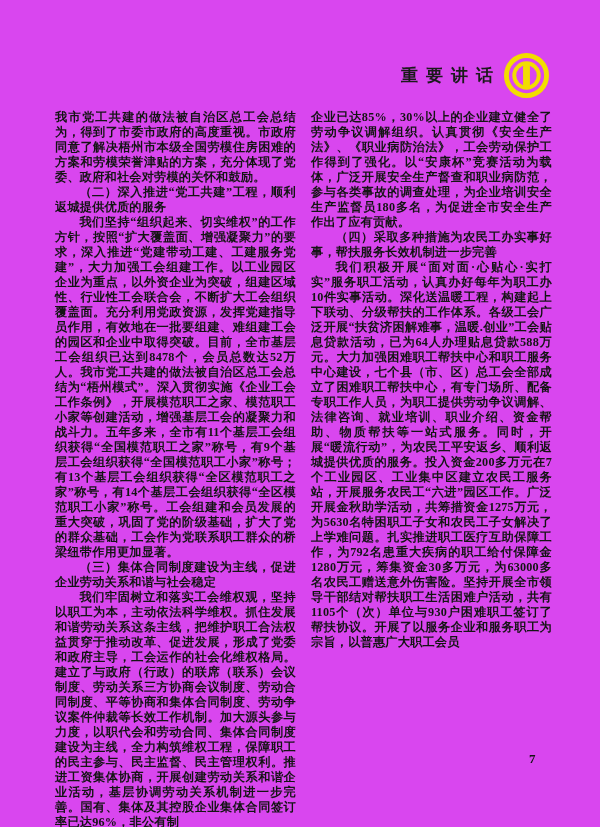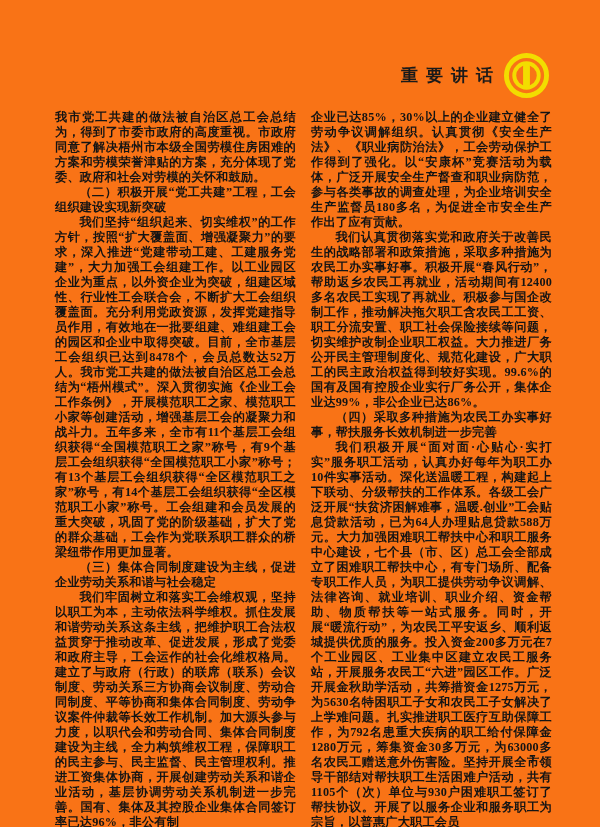--- a/index.html
+++ b/index.html
@@ -4,21 +4,21 @@
 <style>
   html, body { margin: 0; padding: 0; }
   body {
     width: 600px; height: 827px;
     background: #ffffff;
     font-family: "Liberation Serif", serif;
     color: #141414;
     position: relative;
     overflow: hidden;
   }
-  .page { position: absolute; inset: 0; background: #f97316; text-decoration: underline; }
+  .page { position: absolute; inset: 0; background: #d946ef; text-decoration: underline; }
   .header {
     position: absolute;
     top: 52px; right: 50px;
     display: flex; align-items: center;
   }
   .header-title {
     font-size: 17px;
     font-weight: 800;
     letter-spacing: 8px;
     color: #1a1a1a;
@@ -61,28 +61,27 @@
         <circle cx="24" cy="24" r="20.5" fill="none" stroke="#f2dd00" stroke-width="5"></circle>
         <circle cx="24" cy="24" r="12.5" fill="none" stroke="#f2dd00" stroke-width="4"></circle>
         <rect x="20.5" y="12" width="7" height="24" rx="3" fill="#f2dd00"></rect>
       </svg>
     </span>
   </div>
 
   <div class="columns">
     <div class="column">
         <p class="para">我市党工共建的做法被自治区总工会总结为，得到了市委市政府的高度重视。市政府同意了解决梧州市本级全国劳模住房困难的方案和劳模荣誉津贴的方案，充分体现了党委、政府和社会对劳模的关怀和鼓励。</p>
-        <p class="para heading indent">（二）积极开展“党工共建”工程，工会组织建设实现新突破</p>
+        <p class="para heading indent">（二）深入推进“党工共建”工程，顺利返城提供优质的服务</p>
         <p class="para indent">我们坚持“组织起来、切实维权”的工作方针，按照“扩大覆盖面、增强凝聚力”的要求，深入推进“党建带动工建、工建服务党建”，大力加强工会组建工作。以工业园区企业为重点，以外资企业为突破，组建区域性、行业性工会联合会，不断扩大工会组织覆盖面。充分利用党政资源，发挥党建指导员作用，有效地在一批要组建、难组建工会的园区和企业中取得突破。目前，全市基层工会组织已达到8478个，会员总数达52万人。我市党工共建的做法被自治区总工会总结为“梧州模式”。深入贯彻实施《企业工会工作条例》，开展模范职工之家、模范职工小家等创建活动，增强基层工会的凝聚力和战斗力。五年多来，全市有11个基层工会组织获得“全国模范职工之家”称号，有9个基层工会组织获得“全国模范职工小家”称号；有13个基层工会组织获得“全区模范职工之家”称号，有14个基层工会组织获得“全区模范职工小家”称号。工会组建和会员发展的重大突破，巩固了党的阶级基础，扩大了党的群众基础，工会作为党联系职工群众的桥梁纽带作用更加显著。</p>
         <p class="para heading indent">（三）集体合同制度建设为主线，促进企业劳动关系和谐与社会稳定</p>
         <p class="para indent">我们牢固树立和落实工会维权观，坚持以职工为本，主动依法科学维权。抓住发展和谐劳动关系这条主线，把维护职工合法权益贯穿于推动改革、促进发展，形成了党委和政府主导，工会运作的社会化维权格局。建立了与政府（行政）的联席（联系）会议制度、劳动关系三方协商会议制度、劳动合同制度、平等协商和集体合同制度、劳动争议案件仲裁等长效工作机制。加大源头参与力度，以职代会和劳动合同、集体合同制度建设为主线，全力构筑维权工程，保障职工的民主参与、民主监督、民主管理权利。推进工资集体协商，开展创建劳动关系和谐企业活动，基层协调劳动关系机制进一步完善。国有、集体及其控股企业集体合同签订率已达96%，非公有制</p>
       </div>
     <div class="column">
         <p class="para">企业已达85%，30%以上的企业建立健全了劳动争议调解组织。认真贯彻《安全生产法》、《职业病防治法》，工会劳动保护工作得到了强化。以“安康杯”竞赛活动为载体，广泛开展安全生产督查和职业病防范，参与各类事故的调查处理，为企业培训安全生产监督员180多名，为促进全市安全生产作出了应有贡献。</p>
-        <p class="para indent">我们认真贯彻落实党和政府关于改善民生的战略部署和政策措施，采取多种措施为农民工办实事好事。积极开展“春风行动”，帮助返乡农民工再就业，活动期间有12400多名农民工实现了再就业。积极参与国企改制工作，推动解决拖欠职工含农民工工资、职工分流安置、职工社会保险接续等问题，切实维护改制企业职工权益。大力推进厂务公开民主管理制度化、规范化建设，广大职工的民主政治权益得到较好实现。99.6%的国有及国有控股企业实行厂务公开，集体企业达99%，非公企业已达86%。</p>
         <p class="para heading indent">（四）采取多种措施为农民工办实事好事，帮扶服务长效机制进一步完善</p>
         <p class="para indent">我们积极开展“面对面·心贴心·实打实”服务职工活动，认真办好每年为职工办10件实事活动。深化送温暖工程，构建起上下联动、分级帮扶的工作体系。各级工会广泛开展“扶贫济困解难事，温暖.创业”工会贴息贷款活动，已为64人办理贴息贷款588万元。大力加强困难职工帮扶中心和职工服务中心建设，七个县（市、区）总工会全部成立了困难职工帮扶中心，有专门场所、配备专职工作人员，为职工提供劳动争议调解、法律咨询、就业培训、职业介绍、资金帮助、物质帮扶等一站式服务。同时，开展“暖流行动”，为农民工平安返乡、顺利返城提供优质的服务。投入资金200多万元在7个工业园区、工业集中区建立农民工服务站，开展服务农民工“六进”园区工作。广泛开展金秋助学活动，共筹措资金1275万元，为5630名特困职工子女和农民工子女解决了上学难问题。扎实推进职工医疗互助保障工作，为792名患重大疾病的职工给付保障金1280万元，筹集资金30多万元，为63000多名农民工赠送意外伤害险。坚持开展全市领导干部结对帮扶职工生活困难户活动，共有1105个（次）单位与930户困难职工签订了帮扶协议。开展了以服务企业和服务职工为宗旨，以普惠广大职工会员</p>
       </div>
   </div>
 
   <div class="page-number">7</div>
 
 </div>
 
 </body></html>

